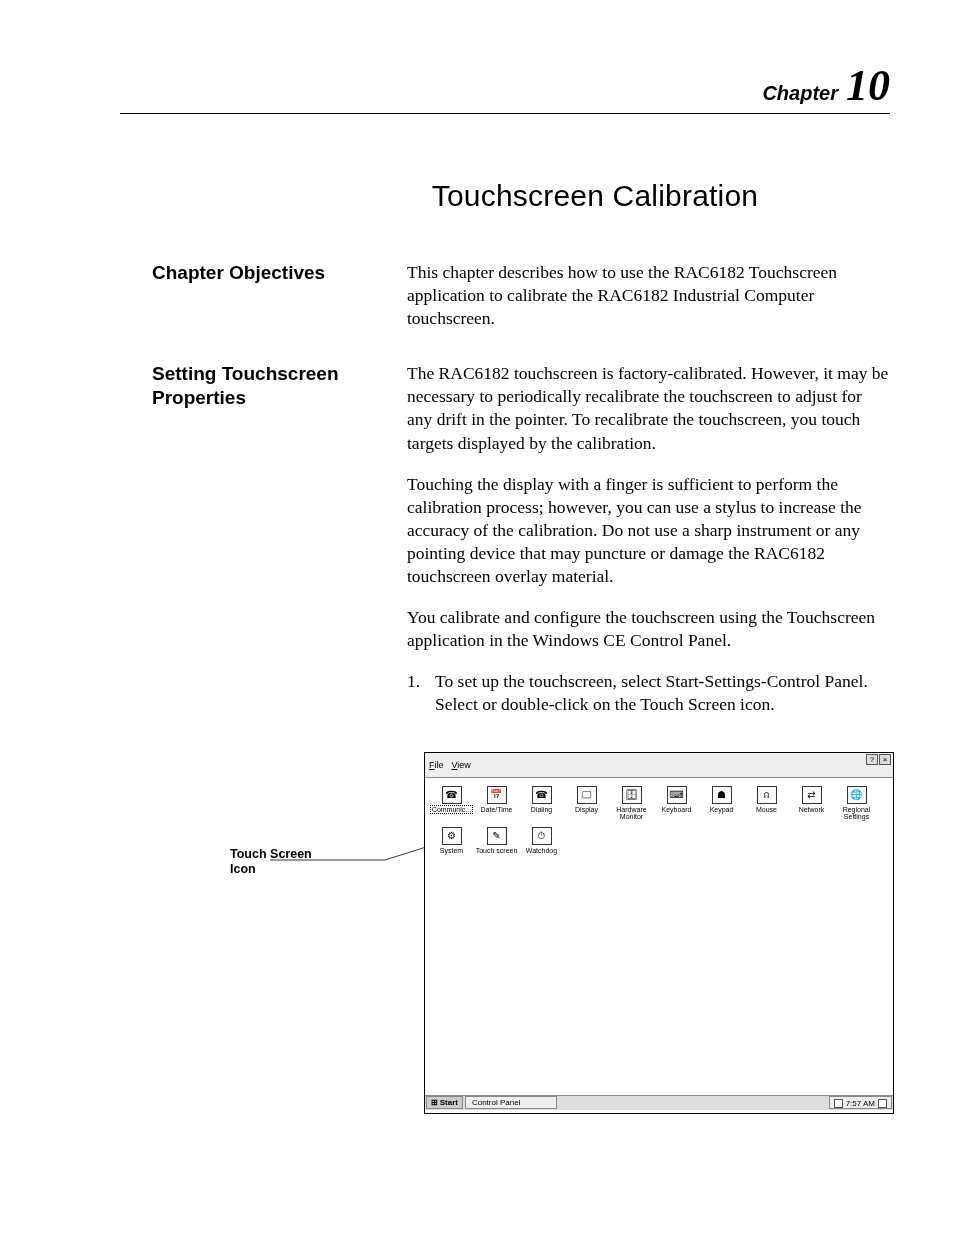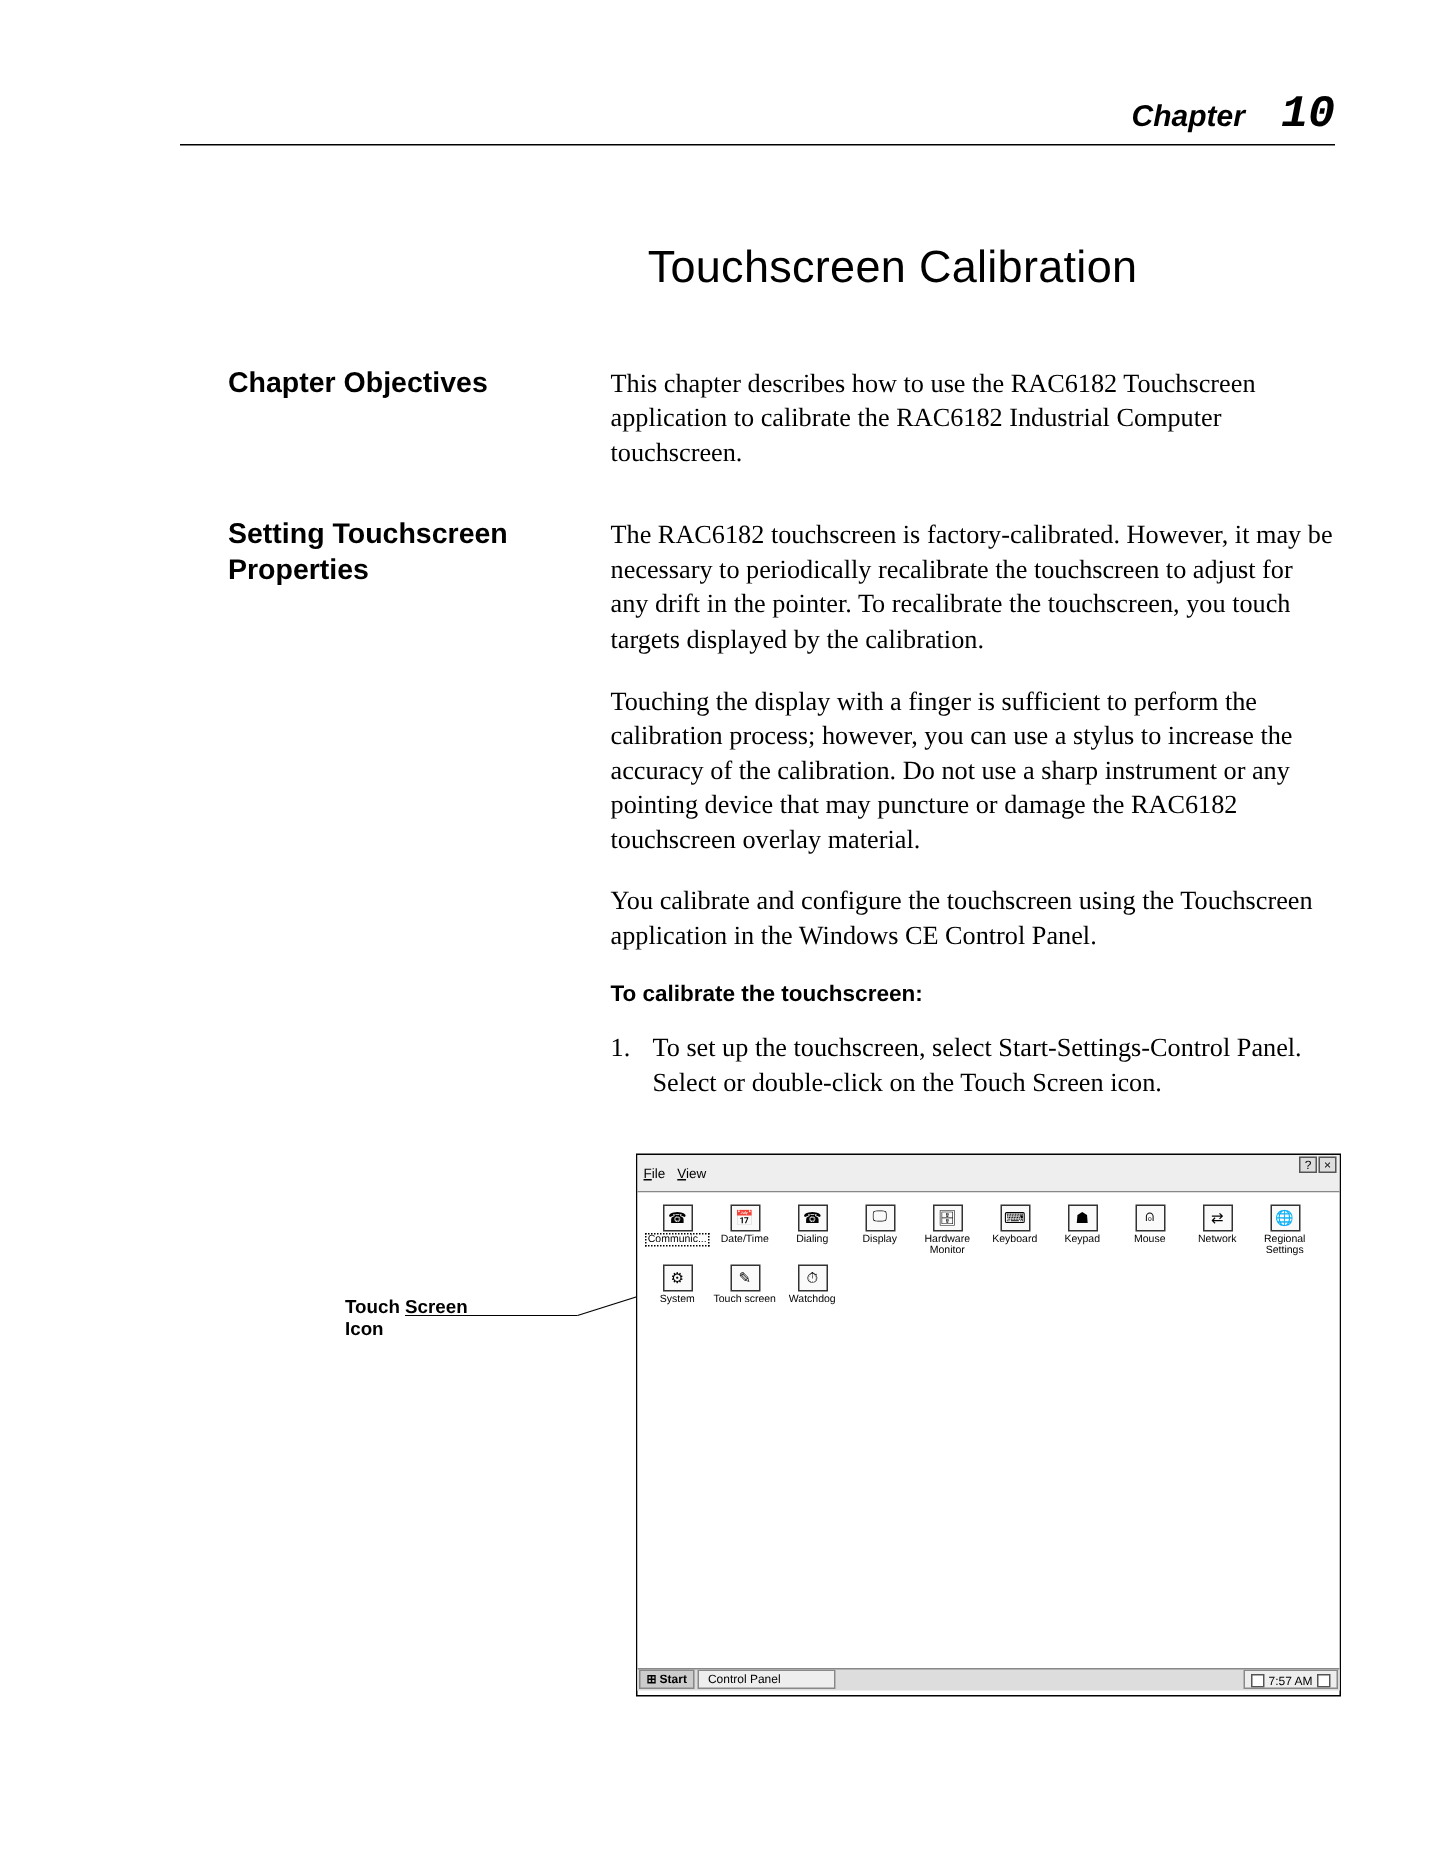--- a/index.html
+++ b/index.html
@@ -24,26 +24,26 @@
     margin-bottom: 65px;
   }
   .chapter-label {
     font-family: Arial, Helvetica, sans-serif;
     font-weight: bold;
     font-style: italic;
     font-size: 20px;
     vertical-align: baseline;
   }
   .chapter-num {
-    font-family: Liberation Mono, monospace;
+    font-family: Liberation Serif, serif;
     font-weight: bold;
     font-style: italic;
-    font-size: 30px;
+    font-size: 44px;
     vertical-align: baseline;
-    margin-left: 20px;
+    margin-left: 4px;
   }
   .title {
     font-family: Arial, Helvetica, sans-serif;
     font-weight: 400;
     font-size: 30px;
     text-align: center;
     margin-left: 180px;
     margin-bottom: 48px;
     letter-spacing: 0.2px;
   }
@@ -255,21 +255,20 @@
       <div class="para">This chapter describes how to use the RAC6182 Touchscreen application to calibrate the RAC6182 Industrial Computer touchscreen.</div>
     </div>
   </div>
 
   <div class="content-row">
     <div class="side-heading">Setting Touchscreen Properties</div>
     <div class="body-col">
       <div class="para">The RAC6182 touchscreen is factory-calibrated.  However, it may be necessary to periodically recalibrate the touchscreen to adjust for any drift in the pointer.  To recalibrate the touchscreen, you touch targets displayed by the calibration.</div>
       <div class="para">Touching the display with a finger is sufficient to perform the calibration process; however, you can use a stylus to increase the accuracy of the calibration.  Do not use a sharp instrument or any pointing device that may puncture or damage the RAC6182 touchscreen overlay material.</div>
       <div class="para">You calibrate and configure the touchscreen using the Touchscreen application in the Windows CE Control Panel.</div>
-      <div class="sub-heading">To calibrate the touchscreen:</div>
       <div class="step">
         <div class="step-num">1.</div>
         <div class="step-text">To set up the touchscreen, select Start-Settings-Control Panel.  Select or double-click on the Touch Screen icon.</div>
       </div>
     </div>
   </div>
 
   <div class="figure-wrap">
     <div class="callout-label">Touch Screen Icon</div>
     <div class="callout-line">

